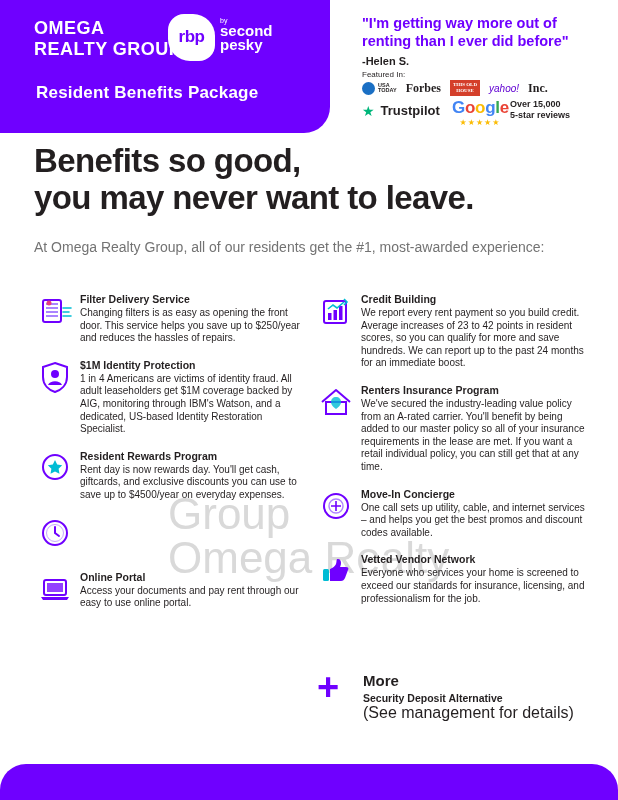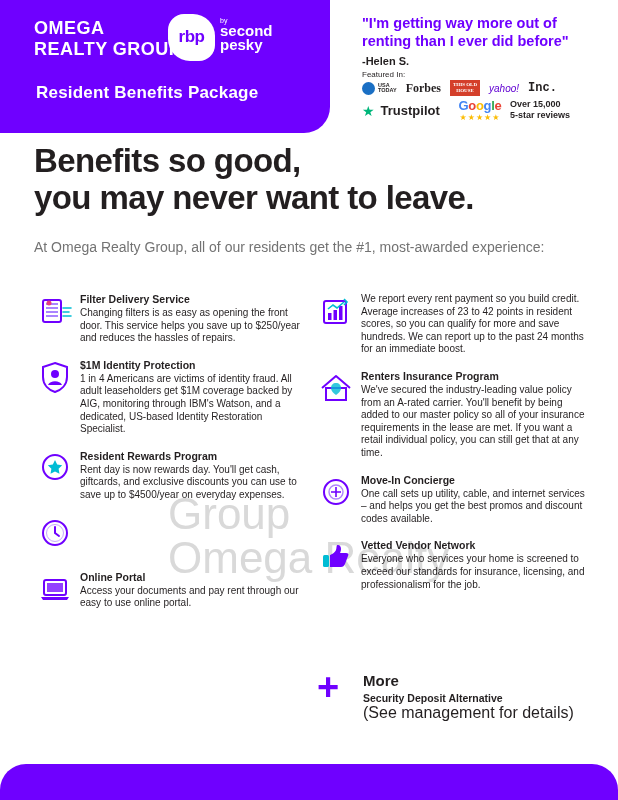--- a/index.html
+++ b/index.html
@@ -136,39 +136,39 @@
     background: #1a6fc4;
   }
   .usa-txt { font-size:5.5px; font-weight:bold; line-height:5.5px; color:#231f20; }
   .logo-forbes { font-family: "Liberation Serif", serif; font-size: 12px; font-weight: bold; color:#231f20; }
   .logo-thishouse {
     background: #d43f2a; color:#fff; font-size:5px; font-weight:bold;
     padding: 2px 3px; text-align:center; line-height:6px;
     font-family: "Liberation Serif", serif;
   }
   .logo-yahoo { color:#6001d2; font-size:10px; font-weight:normal; font-style:italic; }
-  .logo-inc { font-family:Liberation Mono, monospace; font-size:12px; font-weight:bold; color:#231f20; }
+  .logo-inc { font-family:Liberation Serif, serif; font-size:12px; font-weight:bold; color:#231f20; }
   .trust-row {
     position: absolute;
     left: 362px;
     top: 103px;
     display: flex;
     align-items: center;
     gap: 6px;
   }
   .trust-star { color: #00b67a; font-size: 14px; line-height: 14px; }
   .trust-name { font-size: 13px; font-weight: bold; color:#231f20; }
   .google-block {
     position: absolute;
     left: 452px;
     top: 98px;
     text-align: center;
     width: 56px;
   }
-  .google-word { font-size: 13px; font-weight: bold; letter-spacing:-0.3px; }
+  .google-word { font-size: 17px; font-weight: bold; letter-spacing:-0.3px; }
   .g-b { color:#4285f4; } .g-r { color:#ea4335; } .g-y { color:#fbbc05; } .g-g { color:#34a853; }
   .google-stars { color:#fbbc05; font-size: 8px; letter-spacing: 1px; }
   .reviews-text {
     position: absolute;
     left: 510px;
     top: 99px;
     font-size: 9px;
     font-weight: bold;
     line-height: 11px;
     color: #231f20;
@@ -456,20 +456,21 @@
             <rect x="7" y="9" width="22" height="22" rx="2" fill="none" stroke="#6f00ff" stroke-width="2"></rect>
             <rect x="11" y="21" width="3.5" height="7" fill="#6f00ff"></rect>
             <rect x="16.5" y="18" width="3.5" height="10" fill="#6f00ff"></rect>
             <rect x="22" y="14" width="3.5" height="14" fill="#6f00ff"></rect>
             <path d="M11 17 l5 -4 4 3 7 -6" stroke="#00bcd4" stroke-width="1.6" fill="none"></path>
             <path d="M27 7 l3 3 -3 3" stroke="#00bcd4" stroke-width="1.6" fill="none"></path>
           </svg>
         </div>
       </div>
       <div class="benefit-body">
+        <div class="benefit-title">Credit Building</div>
         <div class="benefit-desc">We report every rent payment so you build credit. Average increases of 23 to 42 points in resident scores, so you can qualify for more and save hundreds. We can report up to the past 24 months for an immediate boost.</div>
       </div>
     </div>
 
     <div class="benefit">
       <div class="benefit-icon">
         <div class="ico">
           <svg width="38" height="38" viewBox="0 0 38 38">
             <path d="M5 19 L19 7 L33 19" fill="none" stroke="#6f00ff" stroke-width="2" stroke-linejoin="round"></path>
             <rect x="9" y="19" width="20" height="12" fill="none" stroke="#6f00ff" stroke-width="2"></rect>

